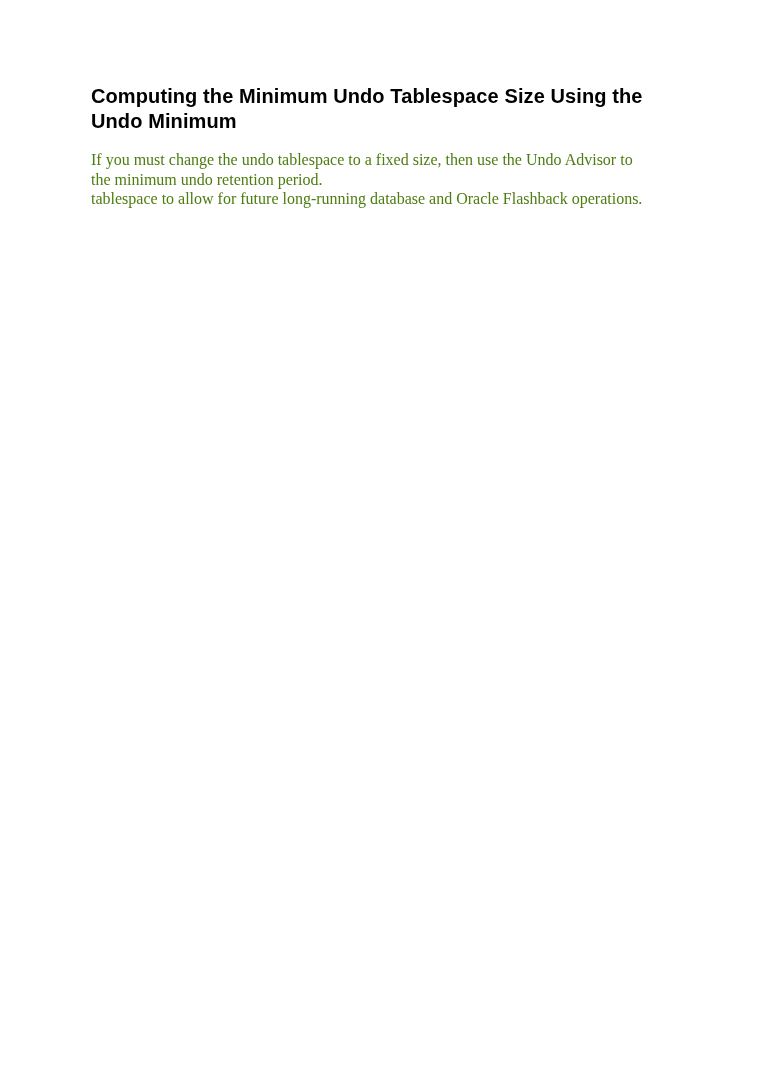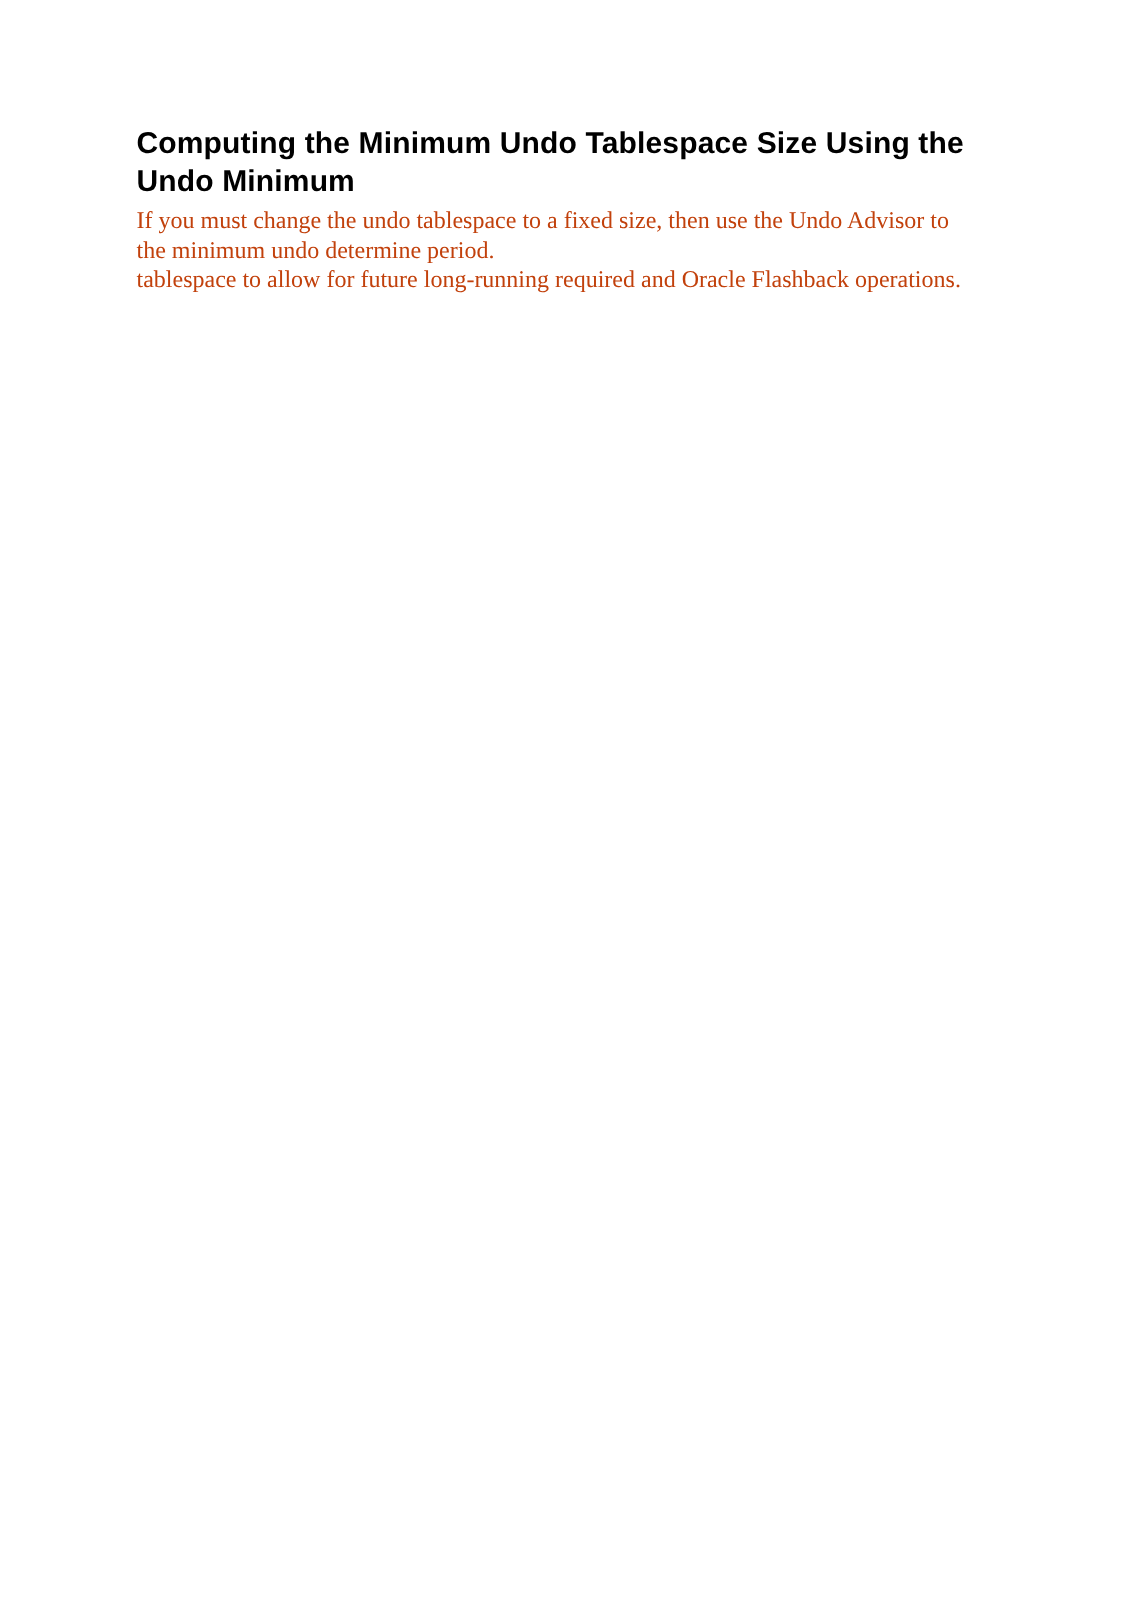--- a/index.html
+++ b/index.html
@@ -14,56 +14,56 @@
     overflow: hidden;
   }
   .page-content {
     position: absolute;
     left: 91px;
     top: 84px;
     width: 590px;
     color: #000000;
   }
   .heading {
-    margin: 0 0 4px 0;
+    margin: 0 0 16px 0;
     font-family: "Liberation Sans", "DejaVu Sans", sans-serif;
     font-weight: 700;
     font-size: 20px;
     line-height: 25px;
     color: #000000;
     letter-spacing: 0.1px;
   }
   .heading .hline {
     display: block;
     white-space: nowrap;
   }
   .para {
     margin: 0;
     font-family: "Liberation Serif", "DejaVu Serif", serif;
     font-size: 16px;
     line-height: 19.5px;
-    color: #c2410c;
+    color: #4d7c0f;
   }
   .para .bline {
     display: block;
     white-space: nowrap;
   }
 </style>
 </head>
 <body>
 
 <div class="page-content">
 
   <h1 class="heading">
     <span class="hline">Computing the Minimum Undo Tablespace Size Using the</span>
     <span class="hline">Undo Minimum</span>
   </h1>
 
   <div class="para">
     <span class="bline">If you must change the undo tablespace to a fixed size, then use the Undo Advisor to</span>
-    <span class="bline">the minimum undo determine period.</span>
+    <span class="bline">the minimum undo retention period.</span>
   </div>
 
   <div class="para">
-    <span class="bline">tablespace to allow for future long-running required and Oracle Flashback operations.</span>
+    <span class="bline">tablespace to allow for future long-running database and Oracle Flashback operations.</span>
   </div>
 
 </div>
 
 </body></html>

